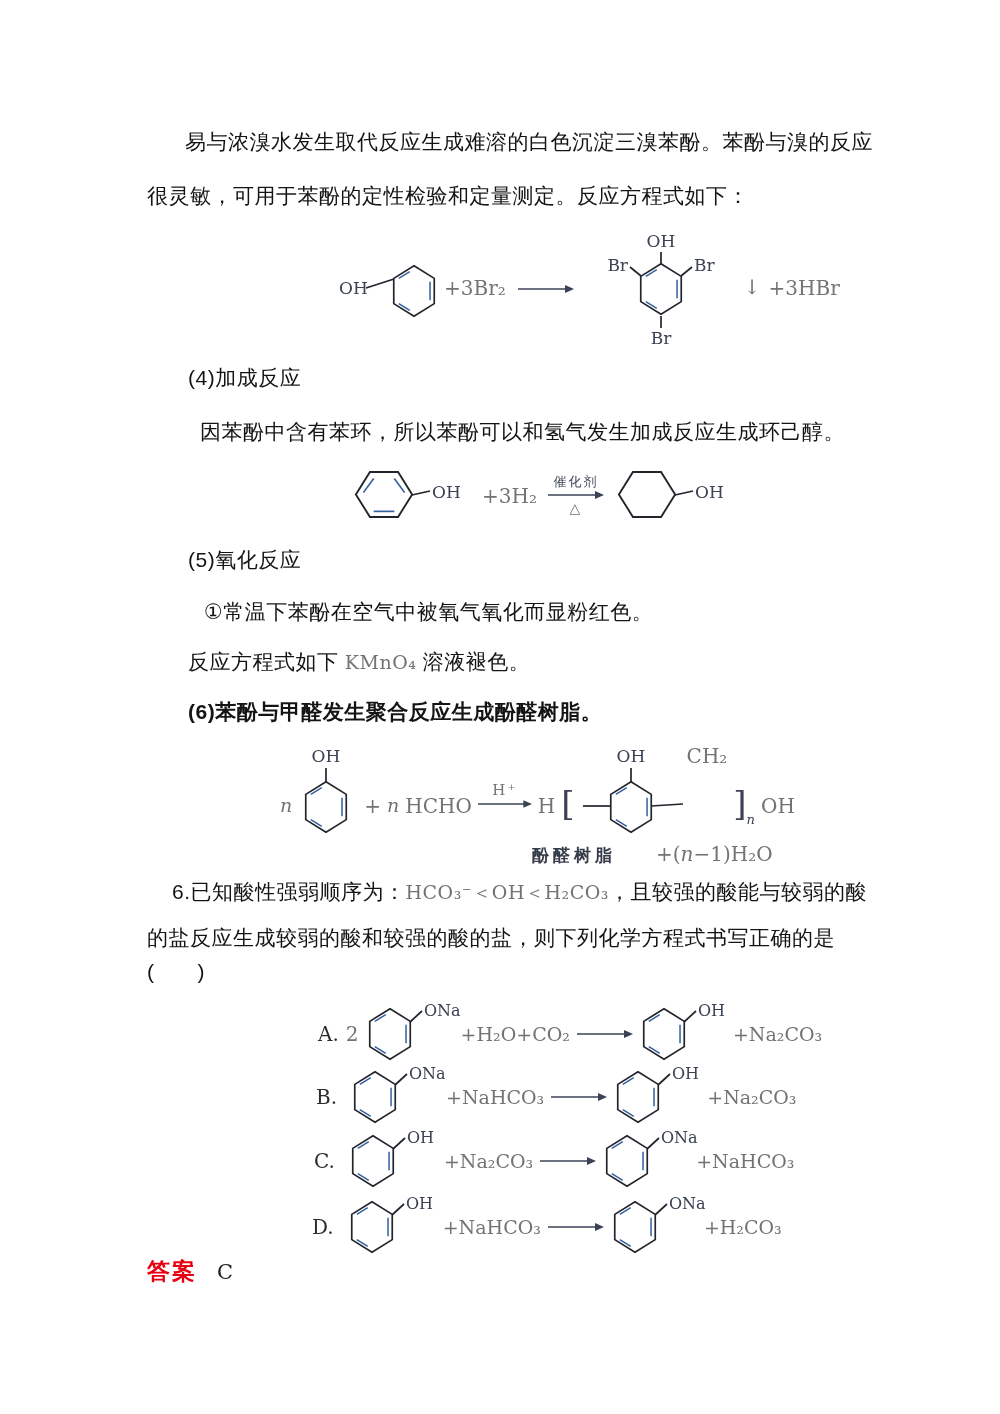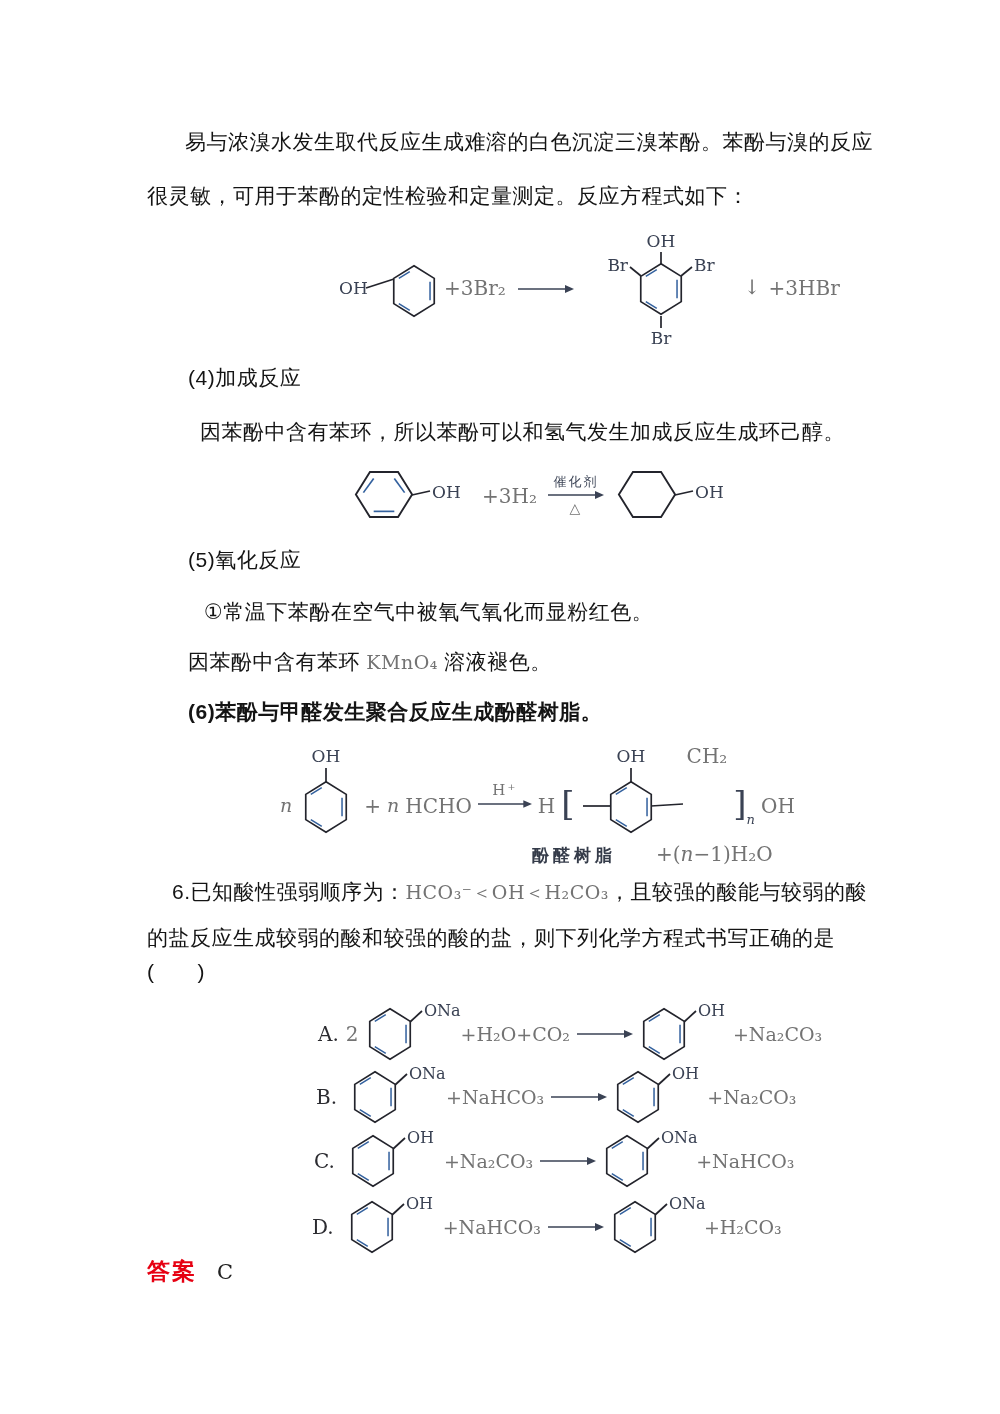--- a/index.html
+++ b/index.html
@@ -110,21 +110,21 @@
     <svg width="122" height="56" viewBox="0 0 122 56">
       <use href="#hex-h" x="2" y="2" width="60" height="49"></use>
       <line class="stub" x1="60" y1="27" x2="78" y2="23"></line>
       <text x="80" y="30" font-size="17">OH</text>
     </svg>
   </div>
 
   <div class="abs zh" style="left:188px; top:546px;">(5)氧化反应</div>
   <div class="abs zh" style="left:188px; top:598px;margin-left:16px;">①常温下苯酚在空气中被氧气氧化而显粉红色。</div>
   <div class="abs zh" style="left:188px; top:648px;">
-    <span>因苯酚中含有苯环 </span><span class="fm">KMnO₄</span><span> 溶液褪色。</span>
+    <span>反应方程式如下 </span><span class="fm">KMnO₄</span><span> 溶液褪色。</span>
   </div>
   <div class="abs zh" style="left:188px; top:698px;font-weight:bold;">(6)苯酚与甲醛发生聚合反应生成酚醛树脂。</div>
 
   <div class="abs" style="left:280px; top:744px;">
     <div class="row" style="column-gap:6px">
       <span class="fm it" style="margin-top:50px">n</span>
       <svg width="60" height="102" viewBox="0 0 60 102">
         <text x="28" y="18" font-size="17" text-anchor="middle">OH</text>
         <line class="stub" x1="28" y1="38" x2="28" y2="24"></line>
         <use href="#benz-v" x="6" y="36" width="44" height="54"></use>

